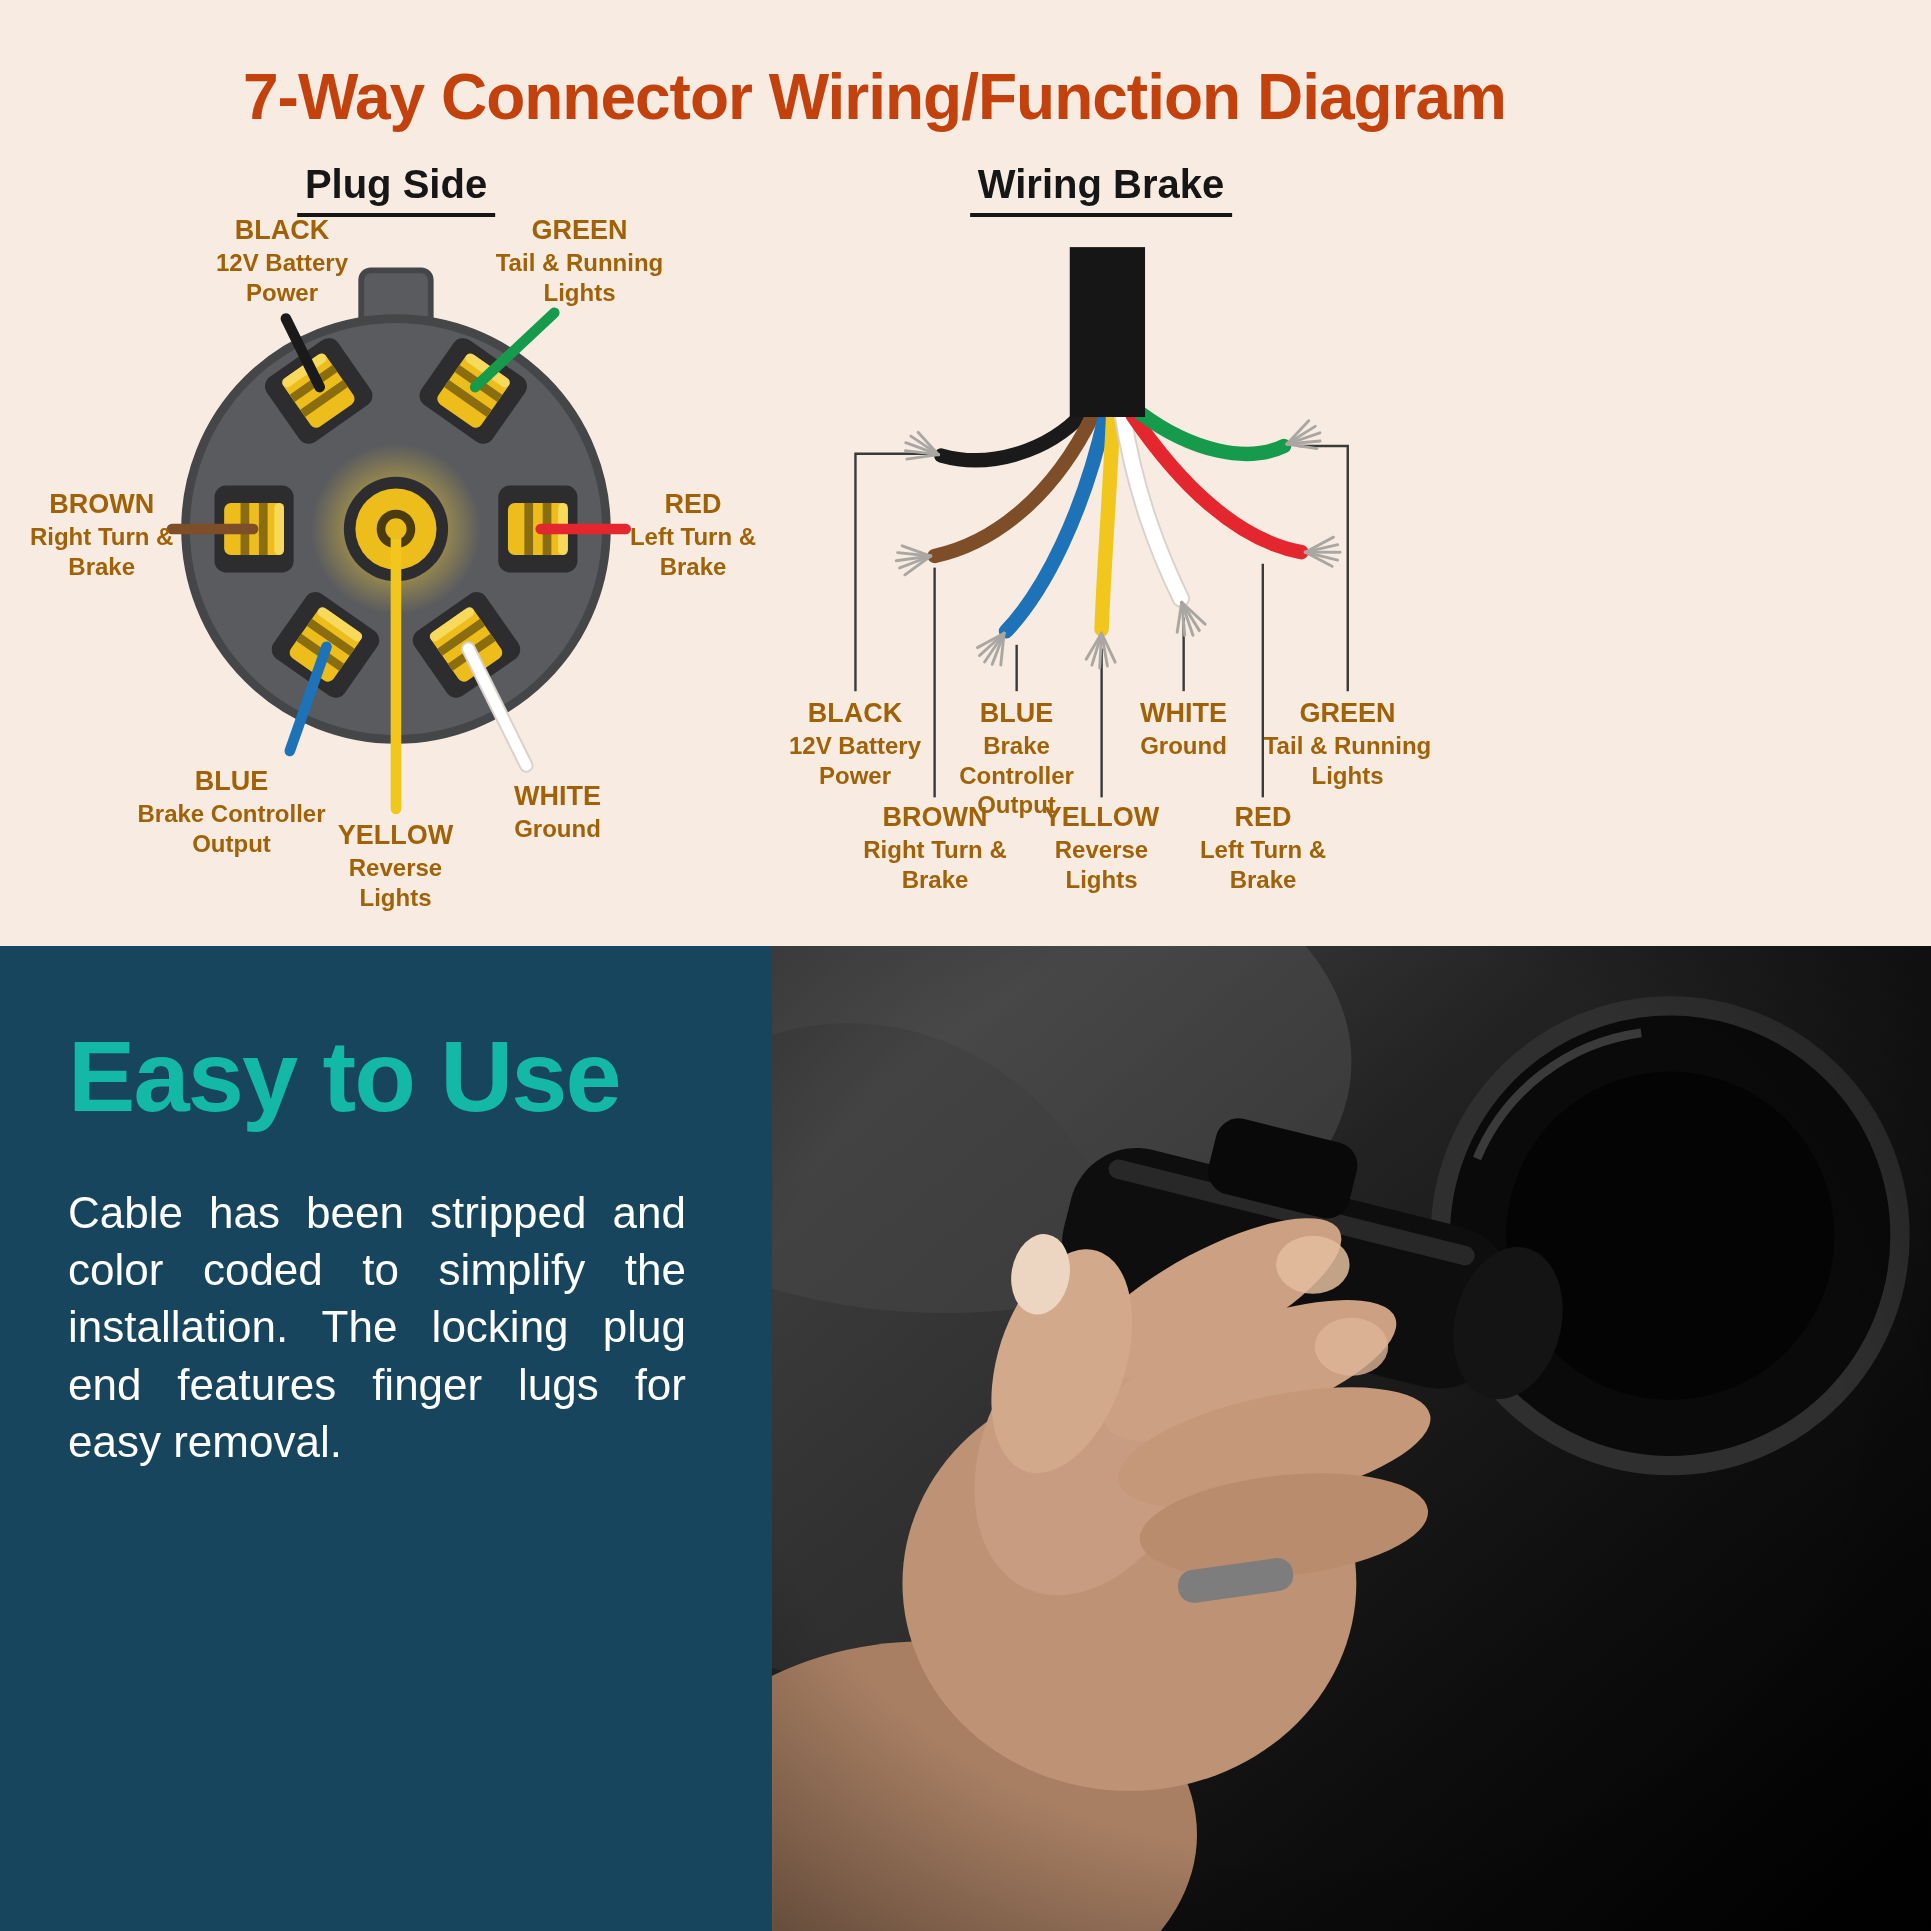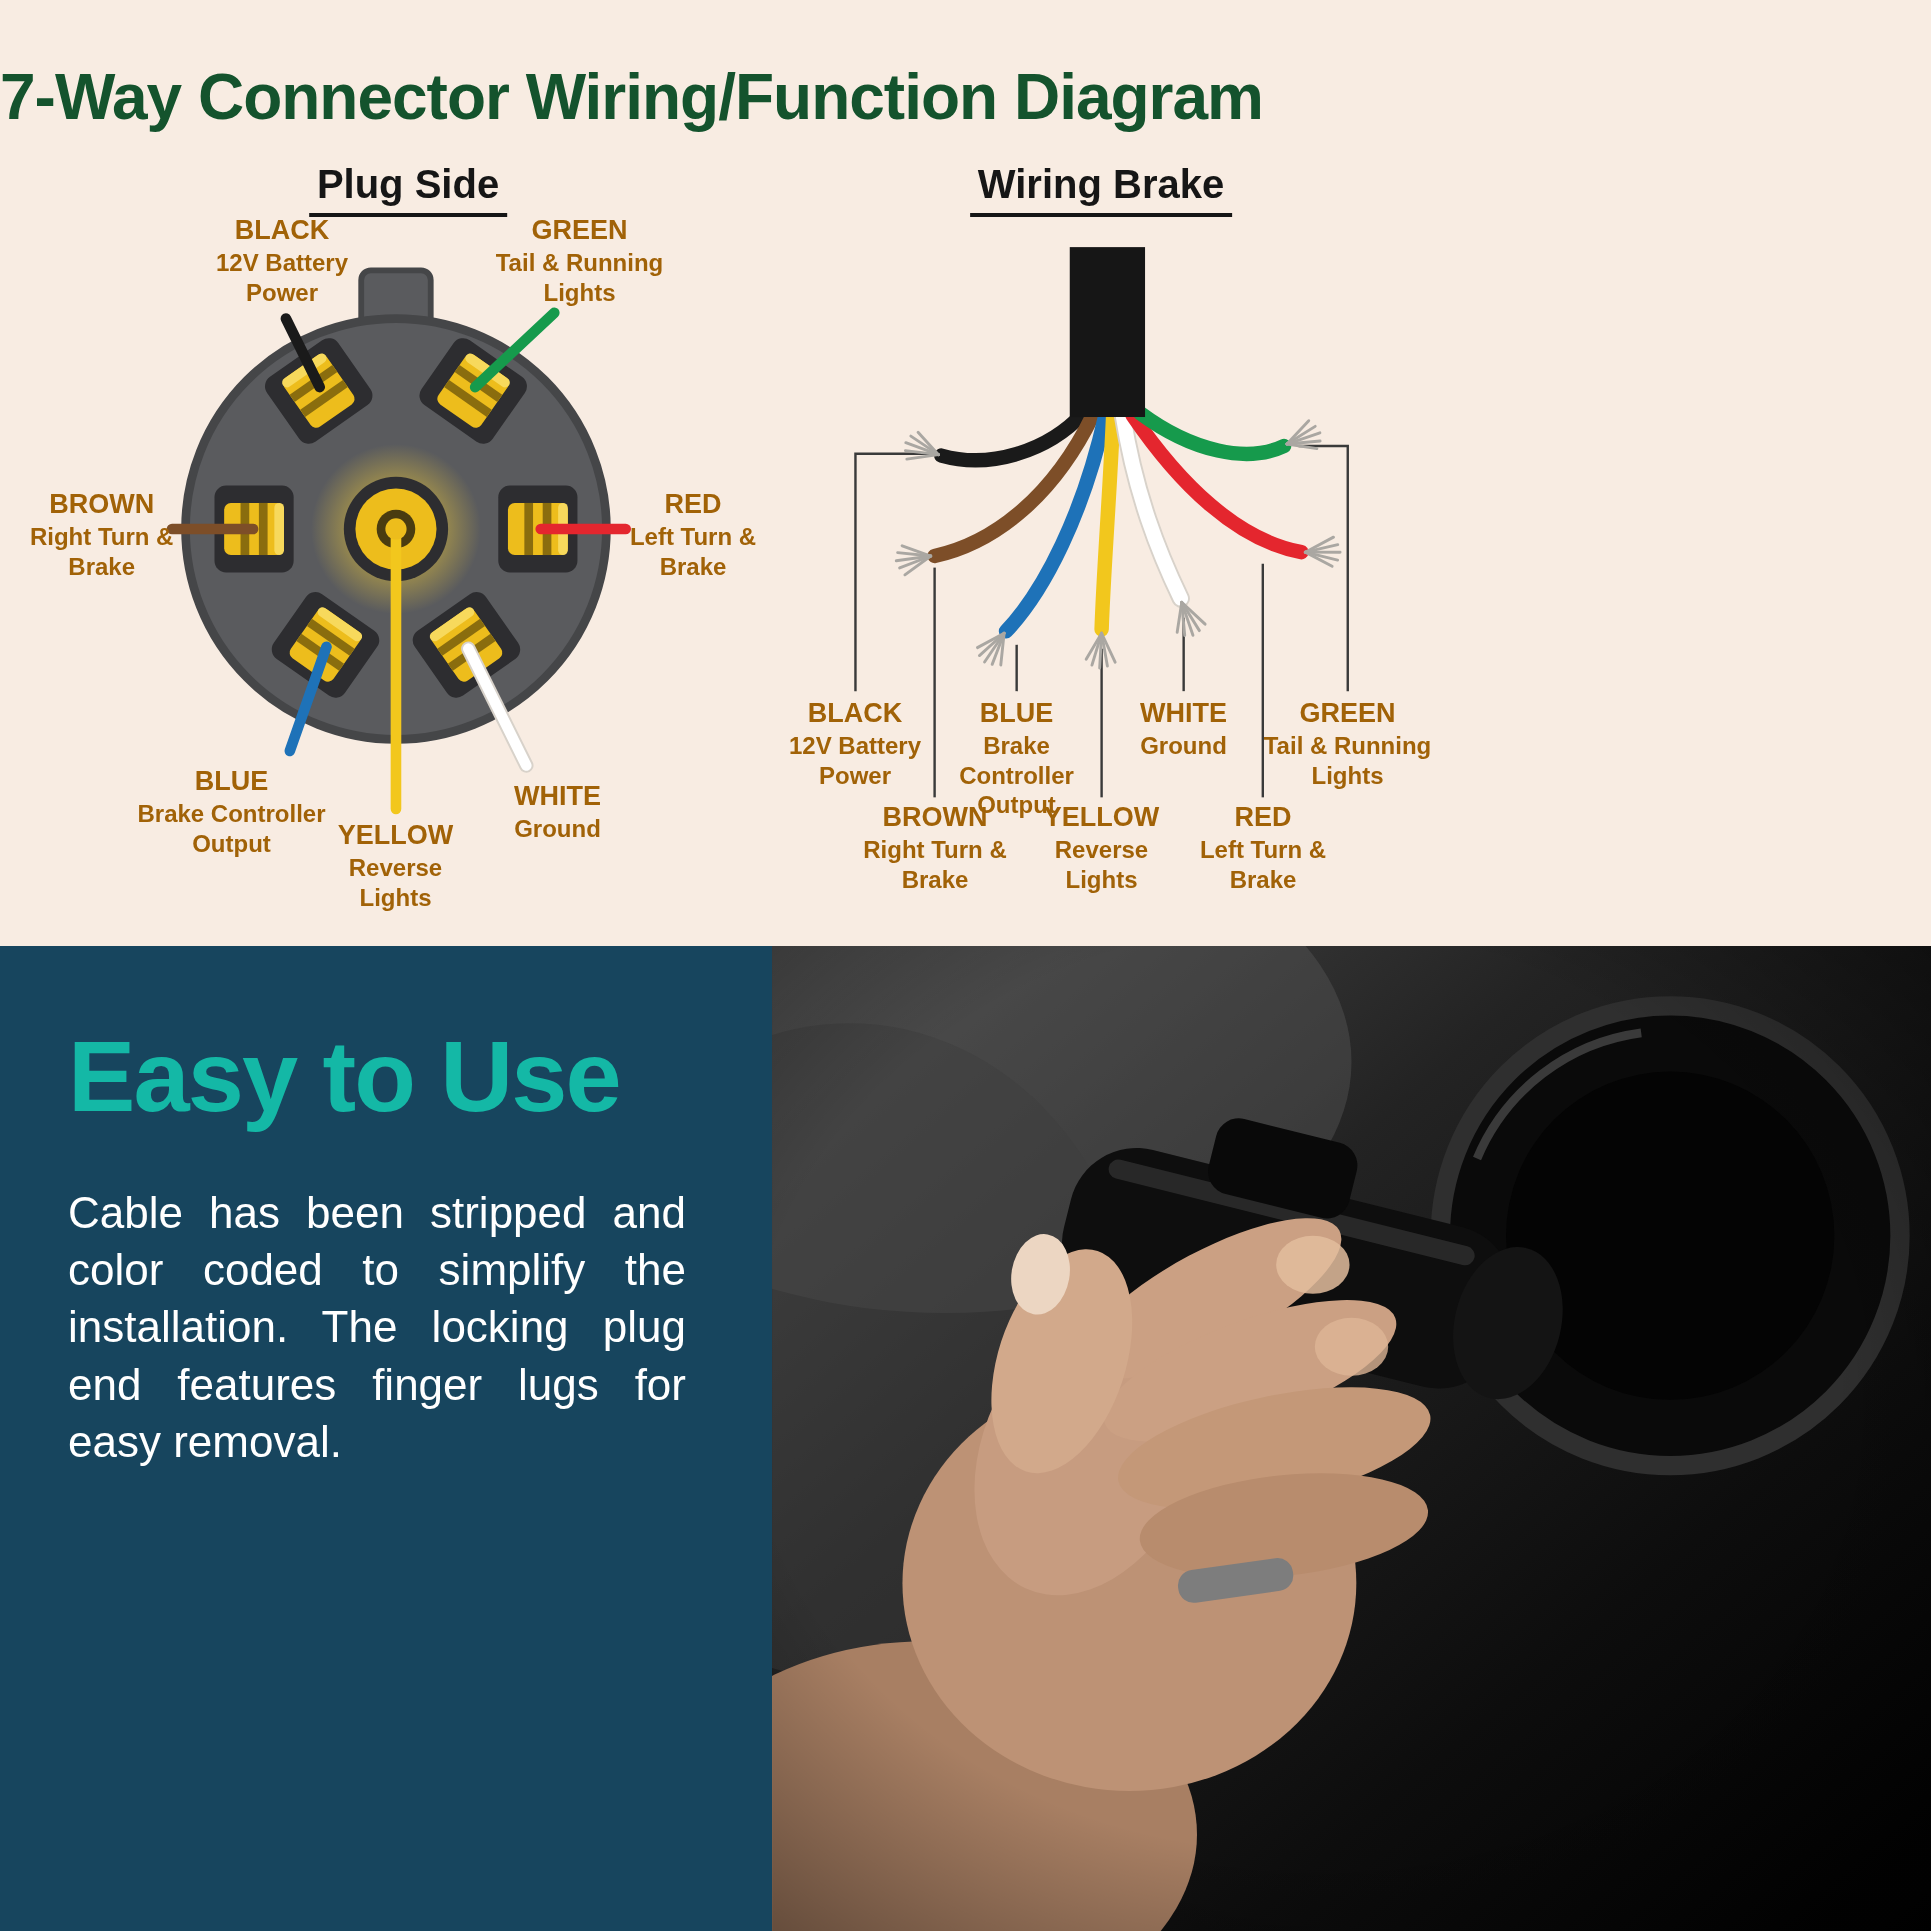--- a/index.html
+++ b/index.html
@@ -2,22 +2,22 @@
 <html><head>
 <meta charset="utf-8">
 <style>
   * { margin:0; padding:0; box-sizing:border-box; }
   html,body { background:#ffffff; }
   body { font-family:"Liberation Sans", sans-serif; }
   .page { position:relative; width:1931px; height:1931px; overflow:hidden; background:#ffffff; }
 
   
   .top { position:absolute; left:0; top:0; width:1931px; height:946px; background:#f8ece2; }
-  .title { position:absolute; left:0; top:60px; width:1506px; text-align:left;
-           font-size:64px; font-weight:bold; color:#14532d; letter-spacing:-1px; }
+  .title { position:absolute; left:0; top:60px; width:1506px; text-align:right;
+           font-size:64px; font-weight:bold; color:#c2410c; letter-spacing:-1px; }
   .side-h { position:absolute; top:162px; transform:translateX(-50%);
             font-size:40px; font-weight:bold; color:#161616;
             padding:0 7.7px 5.8px 7.7px; border-bottom:4.8px solid #161616; white-space:nowrap; }
   .diagram-svg { position:absolute; left:0; top:0; width:1931px; height:946px; display:block; pointer-events:none; }
 
   .wlabel { position:absolute; text-align:center; color:#a16207; }
   .wlabel .nm { font-size:27px; font-weight:bold; line-height:1.25; }
   .wlabel .fn { font-size:24px; font-weight:bold; line-height:1.24; }
 
   
@@ -33,21 +33,21 @@
 </style>
 </head>
 <body>
 
 <div class="page">
 
   <div class="top">
 
     <h1 class="title">7-Way Connector Wiring/Function Diagram</h1>
 
-    <div class="side-h" style="left:408px;">
+    <div class="side-h" style="left:396px;">
       <span>Plug Side</span>
     </div>
     <div class="side-h" style="left:1101px;">
       <span>Wiring Brake</span>
     </div>
 
     <svg class="diagram-svg" viewBox="0 0 2000 980">
       <defs>
         <g id="socket">
           <rect x="-45" y="-41" width="90" height="82" rx="12" fill="#2d2d30"></rect>

